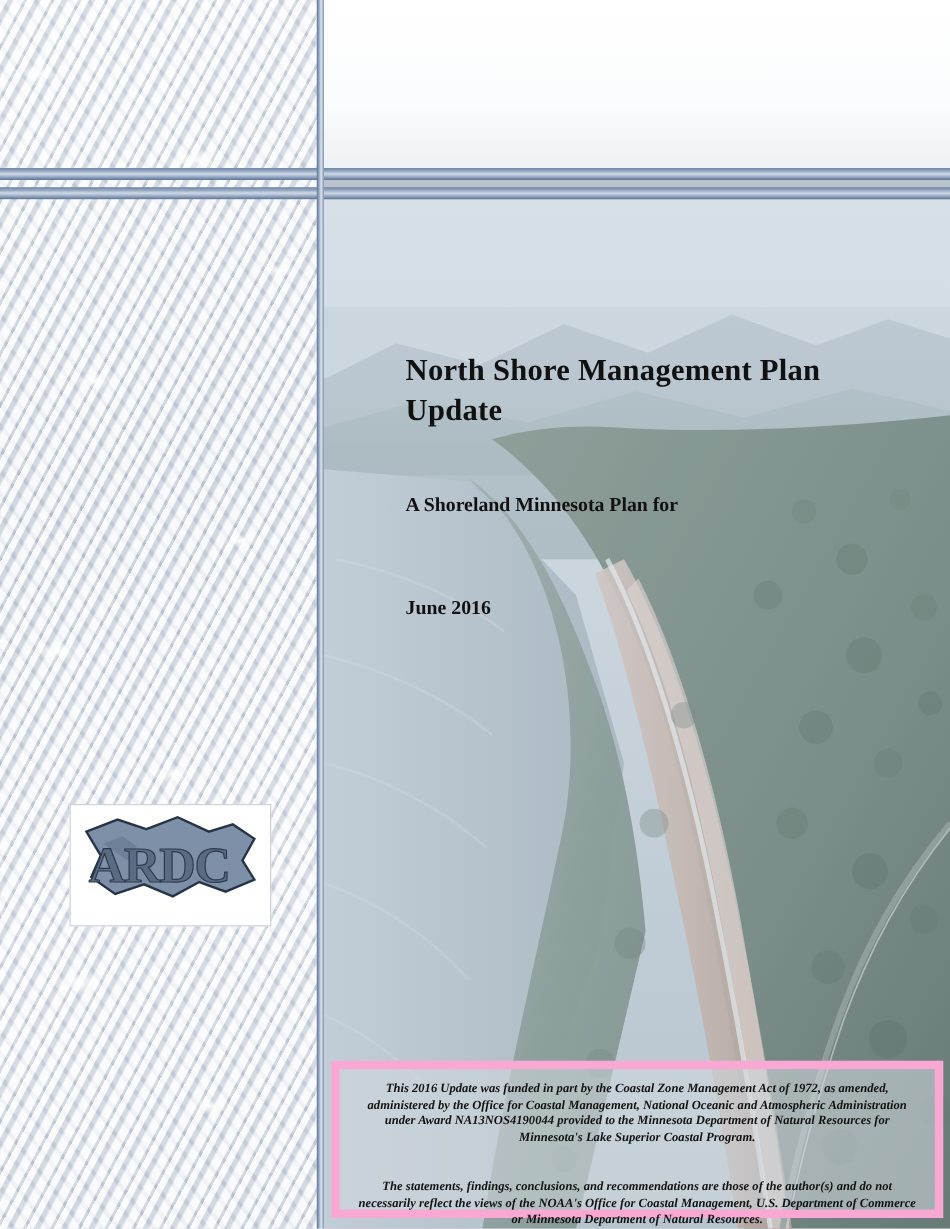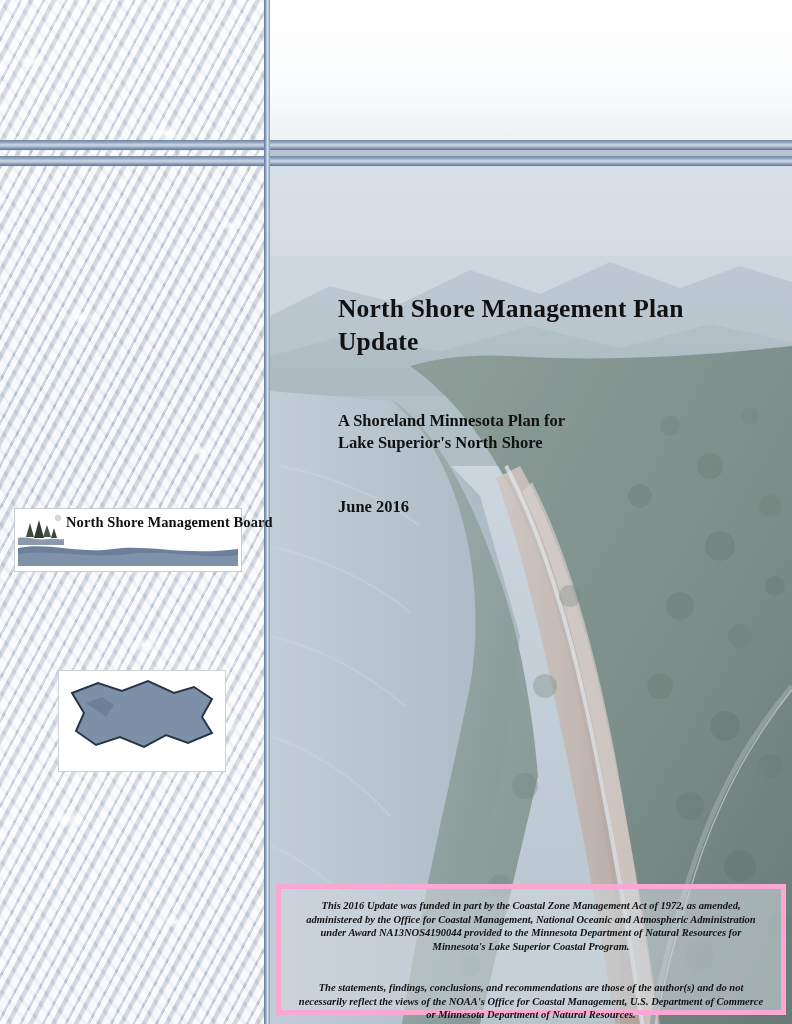--- a/index.html
+++ b/index.html
@@ -95,21 +95,21 @@
     left: 0; top: 166px;
     width: 522px; height: 858px;
   }
 
   .photo-caption-box {
     position: absolute;
     left: 276px;
     top: 884px;
     width: 510px;
     height: 131px;
-    border: 5px solid #f9a8d4;
+    border: 7px solid #f9a8d4;
     background: rgba(209,216,223,0.55);
     box-sizing: border-box;
     padding: 10px 14px 0 14px;
   }
   .caption-text {
     font-family: "Liberation Serif", serif;
     font-style: italic;
     font-weight: bold;
     font-size: 10.5px;
     line-height: 13.5px;
@@ -337,52 +337,34 @@
 
   <div class="band band-top"></div>
   <div class="band band-bottom"></div>
 
   <div class="v-divider"></div>
 
   <div class="title-block">
     <h1 class="doc-title">North Shore Management Plan Update</h1>
     <div class="doc-subtitle">
       <div>A Shoreland Minnesota Plan for</div>
-      <div>Lake Superior's North Shore</div>
     </div>
     <div class="doc-date">June 2016</div>
   </div>
 
-  <div class="nsmb-logo">
-    <div class="nsmb-shadow"></div>
-    <div class="nsmb-white"></div>
-    <svg class="nsmb-art" viewBox="0 0 46 34">
-      <rect x="0" y="0" width="46" height="34" fill="#ffffff"></rect>
-      <path d="M8,26 L12,12 L16,26 Z" fill="#3c4a3f"></path>
-      <path d="M16,27 L21,9 L26,27 Z" fill="#2f3c33"></path>
-      <path d="M25,26 L29,14 L33,26 Z" fill="#46564a"></path>
-      <path d="M33,27 L36,17 L39,27 Z" fill="#3a4840"></path>
-      <path d="M0,27 C10,25 20,30 30,28 C36,27 42,29 46,28 L46,34 L0,34 Z" fill="#8d9aae"></path>
-      <circle cx="40" cy="7" r="3.2" fill="#cfd6de"></circle>
-    </svg>
-    <svg class="nsmb-band" viewBox="0 0 220 26" preserveAspectRatio="none">
-      <path d="M0,8 C30,2 60,14 95,9 C130,4 165,16 220,9 L220,26 L0,26 Z" fill="#6c7f9b"></path>
-      <path d="M0,14 C35,9 70,19 110,14 C150,9 190,20 220,15 L220,26 L0,26 Z" fill="#8494ad" opacity="0.85"></path>
-    </svg>
-    <div class="nsmb-text">North Shore Management Board</div>
-  </div>
 
   <div class="ardc-logo">
     <div class="ardc-shadow"></div>
     <div class="ardc-white"></div>
     <svg style="position:absolute;left:4px;top:3px;width:160px;height:96px;" viewBox="0 0 160 96">
       <path d="M10,20 L36,10 L60,18 L86,8 L112,20 L132,14 L150,26 L140,44 L150,60 L126,70 L104,62 L82,74 L58,64 L34,72 L14,58 L22,40 Z" fill="#7e90a8" stroke="#2e3c50" stroke-width="2"></path>
       <path d="M10,20 L36,10 L60,18 L86,8 L112,20 L132,14 L150,26 L140,44 L150,60 L126,70 L104,62 L82,74 L58,64 L34,72 L14,58 L22,40 Z" fill="none" stroke="#223044" stroke-width="1" opacity="0.8"></path>
       <path d="M24,30 L40,24 L52,32 L44,44 Z" fill="#6a7c94" opacity="0.8"></path>
     </svg>
+    <div class="ardc-text">ARDC</div>
   </div>
 
   <div class="photo-caption-box">
     <p class="caption-text">This 2016 Update was funded in part by the Coastal Zone Management Act of 1972, as amended, administered by the Office for Coastal Management, National Oceanic and Atmospheric Administration under Award NA13NOS4190044 provided to the Minnesota Department of Natural Resources for Minnesota's Lake Superior Coastal Program.</p>
     <p class="caption-text">The statements, findings, conclusions, and recommendations are those of the author(s) and do not necessarily reflect the views of the NOAA's Office for Coastal Management, U.S. Department of Commerce or Minnesota Department of Natural Resources.</p>
   </div>
 
 </div>
 
 </body></html>

